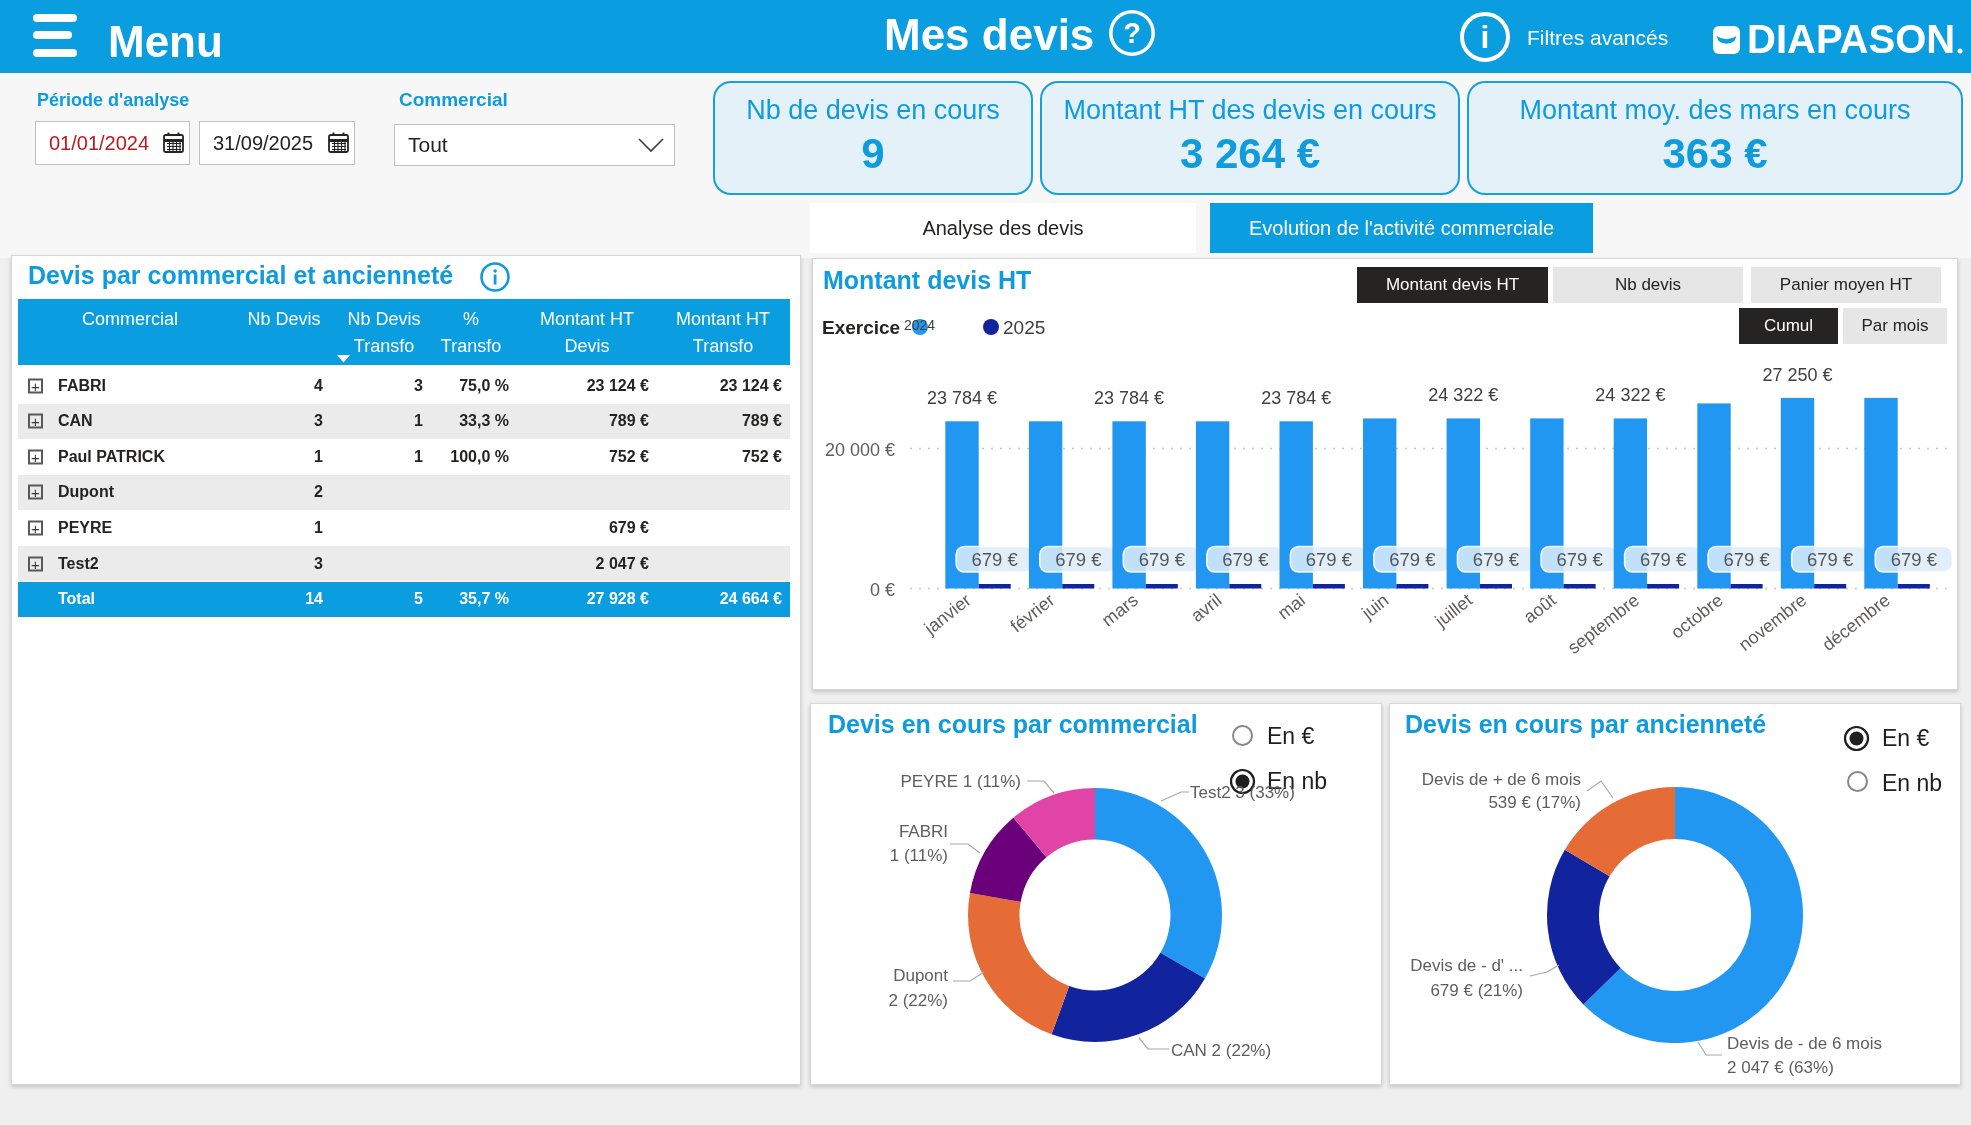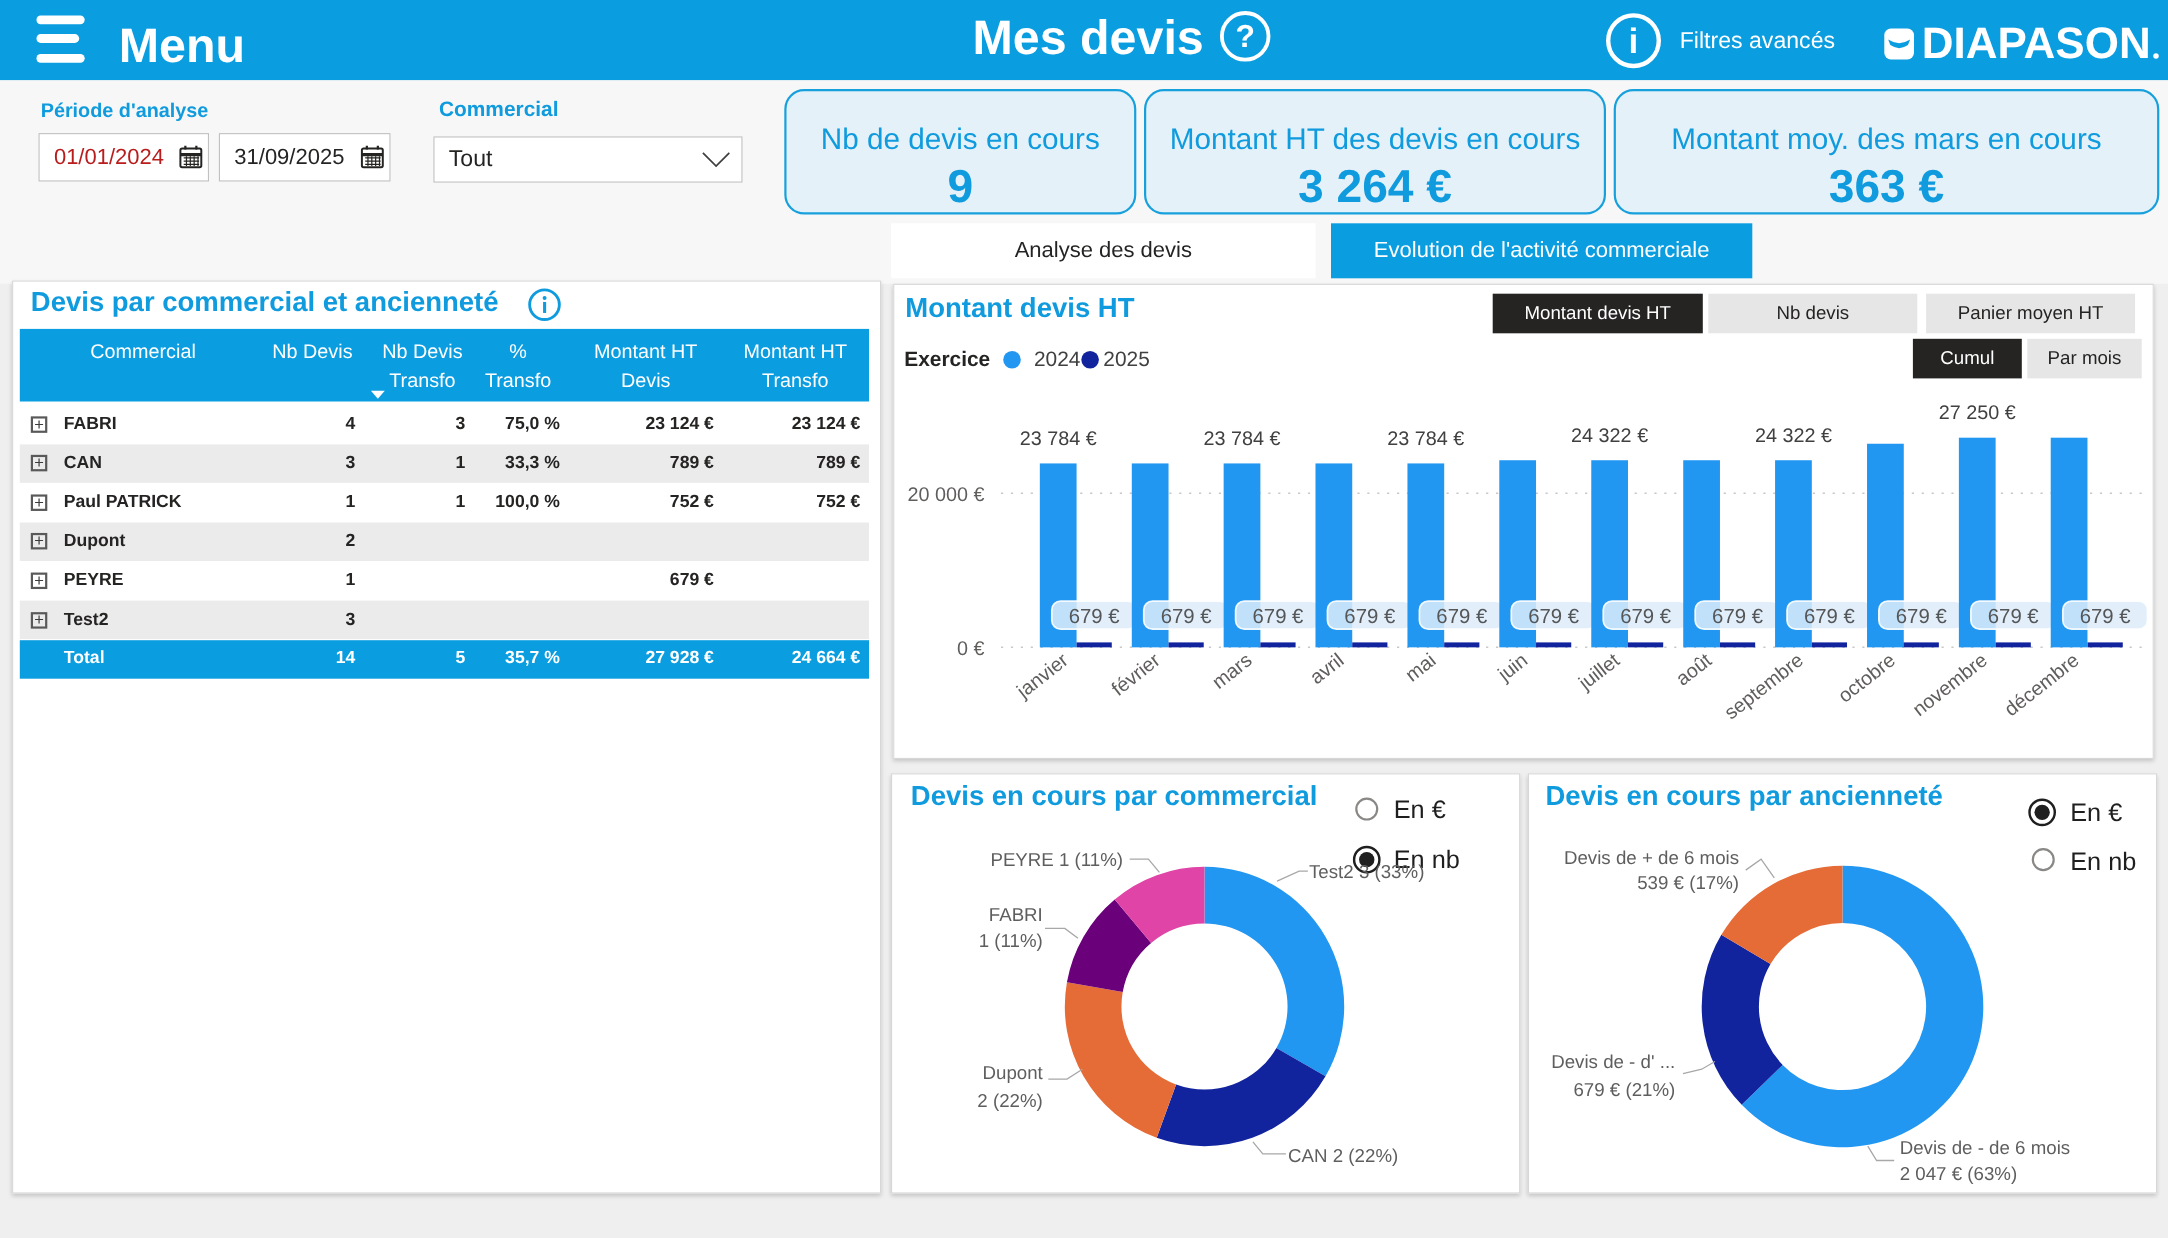--- a/index.html
+++ b/index.html
@@ -6,21 +6,21 @@
   html,body { width:1971px; height:1125px; overflow:hidden; }
   body { font-family:"Liberation Sans", sans-serif; background:#EFEFEF; position:relative; }
   .abs { position:absolute; }
   #header { left:0; top:0; width:1971px; height:73px; background:#0A9DE0; }
   #topstrip { left:0; top:73px; width:1971px; height:185px; background:#F7F7F7; }
   .bluetxt { color:#0F9BDD; }
   .panel { background:#fff; border:1px solid #D7D7D7; box-shadow:0 2px 4px rgba(0,0,0,0.18); }
   .ptitle { font-weight:bold; font-size:25px; color:#0F9BDD; }
   .inbox { background:#fff; border:1px solid #C0C0C0; }
   .kpi { background:#E4F1F9; border:2px solid #17A0DC; border-radius:18px; text-align:center; color:#0F9BDD; }
-  .kpi .t { font-size:27px; margin-top:28px; }
+  .kpi .t { font-size:27px; margin-top:12px; }
   .kpi .v { font-size:42px; font-weight:bold; margin-top:4px; }
   .tab { top:203px; height:50px; font-size:20px; display:flex; align-items:center; justify-content:center; }
   .btn { height:36px; font-size:17px; display:flex; align-items:center; justify-content:center; }
   .btndark { background:#252423; color:#fff; }
   .btnlight { background:#E6E6E6; color:#252423; }
   .row { left:18px; width:772px; height:35.4px; position:absolute; font-size:16px; font-weight:bold; color:#252423; }
   .row .c { position:absolute; top:50%; transform:translateY(-50%); text-align:right; }
   .plus { position:absolute; left:10px; top:50%; transform:translateY(-50%); width:15px; height:15px; border:2px solid #595959; color:#3b3b3b; font-size:15px; line-height:11px; text-align:center; font-weight:normal; }
   .hc { position:absolute; top:7px; text-align:center; line-height:27px; font-size:18px; }
   .nm { position:absolute; left:40px; top:50%; transform:translateY(-50%); }
@@ -175,41 +175,42 @@
     <div class="row" style="top:510.4px;background:#FFFFFF">
       <div class="plus">+</div>
       <div class="nm">PEYRE</div>
       <div class="c" style="left:0;width:305px">1</div>
       <div class="c" style="left:0;width:631px">679 €</div>
     </div>
     <div class="row" style="top:546px;background:#EBEBEB">
       <div class="plus">+</div>
       <div class="nm">Test2</div>
       <div class="c" style="left:0;width:305px">3</div>
+      <div class="c" style="left:0;width:631px">2 047 €</div>
     </div>
     <div class="row" style="top:581.6px;background:#0A9DE0;color:#fff">
       <div class="nm">Total</div>
       <div class="c" style="left:0;width:305px">14</div>
       <div class="c" style="left:0;width:405px">5</div>
       <div class="c" style="left:0;width:491px">35,7 %</div>
       <div class="c" style="left:0;width:631px">27 928 €</div>
       <div class="c" style="left:0;width:764px">24 664 €</div>
     </div>
   </div>
 
 <div class="abs panel" style="left:812px;top:258px;width:1146px;height:432px"></div>
 <div class="abs ptitle" style="left:823px;top:266px">Montant devis HT</div>
 <div class="abs btn btndark" style="left:1357px;top:267px;width:191px">Montant devis HT</div>
 <div class="abs btn btnlight" style="left:1553px;top:267px;width:190px">Nb devis</div>
 <div class="abs btn btnlight" style="left:1751px;top:267px;width:190px">Panier moyen HT</div>
 <div class="abs btn btndark" style="left:1739px;top:308px;width:99px">Cumul</div>
 <div class="abs btn btnlight" style="left:1843px;top:308px;width:104px">Par mois</div>
 <div class="abs" style="left:822px;top:317px;font-size:19px;font-weight:bold;color:#252423">Exercice</div>
 <div class="abs" style="left:912px;top:319px;width:16px;height:16px;border-radius:50%;background:#2297F2"></div>
-<div class="abs" style="left:940px;top:317px;font-size:19px;color:#404040">2024</div>
+<div class="abs" style="left:904px;top:317px;font-size:14px;color:#404040">2024</div>
 <div class="abs" style="left:983px;top:319px;width:16px;height:16px;border-radius:50%;background:#12239E"></div>
 <div class="abs" style="left:1003px;top:317px;font-size:19px;color:#404040">2025</div>
 
 <svg id="barplot" class="abs" style="left:812px;top:354px" width="1145" height="330" viewBox="0 0 1145 330">
     <line x1="98" y1="94.5" x2="1138" y2="94.5" stroke="#C8C8C8" stroke-width="1.4" stroke-dasharray="2 7"></line>
     <line x1="98" y1="234.5" x2="1138" y2="234.5" stroke="#C8C8C8" stroke-width="1.4" stroke-dasharray="2 7"></line>
     <rect x="133.3" y="67.3" width="33.4" height="167.2" fill="#2297F2"></rect>
     <rect x="166.7" y="230.0" width="32" height="4.5" fill="#12239E"></rect>
     <text x="150.0" y="50.3" text-anchor="middle" font-size="18" fill="#404040">23 784 €</text>
     <rect x="144.2" y="192.5" width="77" height="25.5" rx="8" fill="rgba(221,236,250,0.85)" stroke="rgba(255,255,255,0.9)" stroke-width="1.6"></rect>

